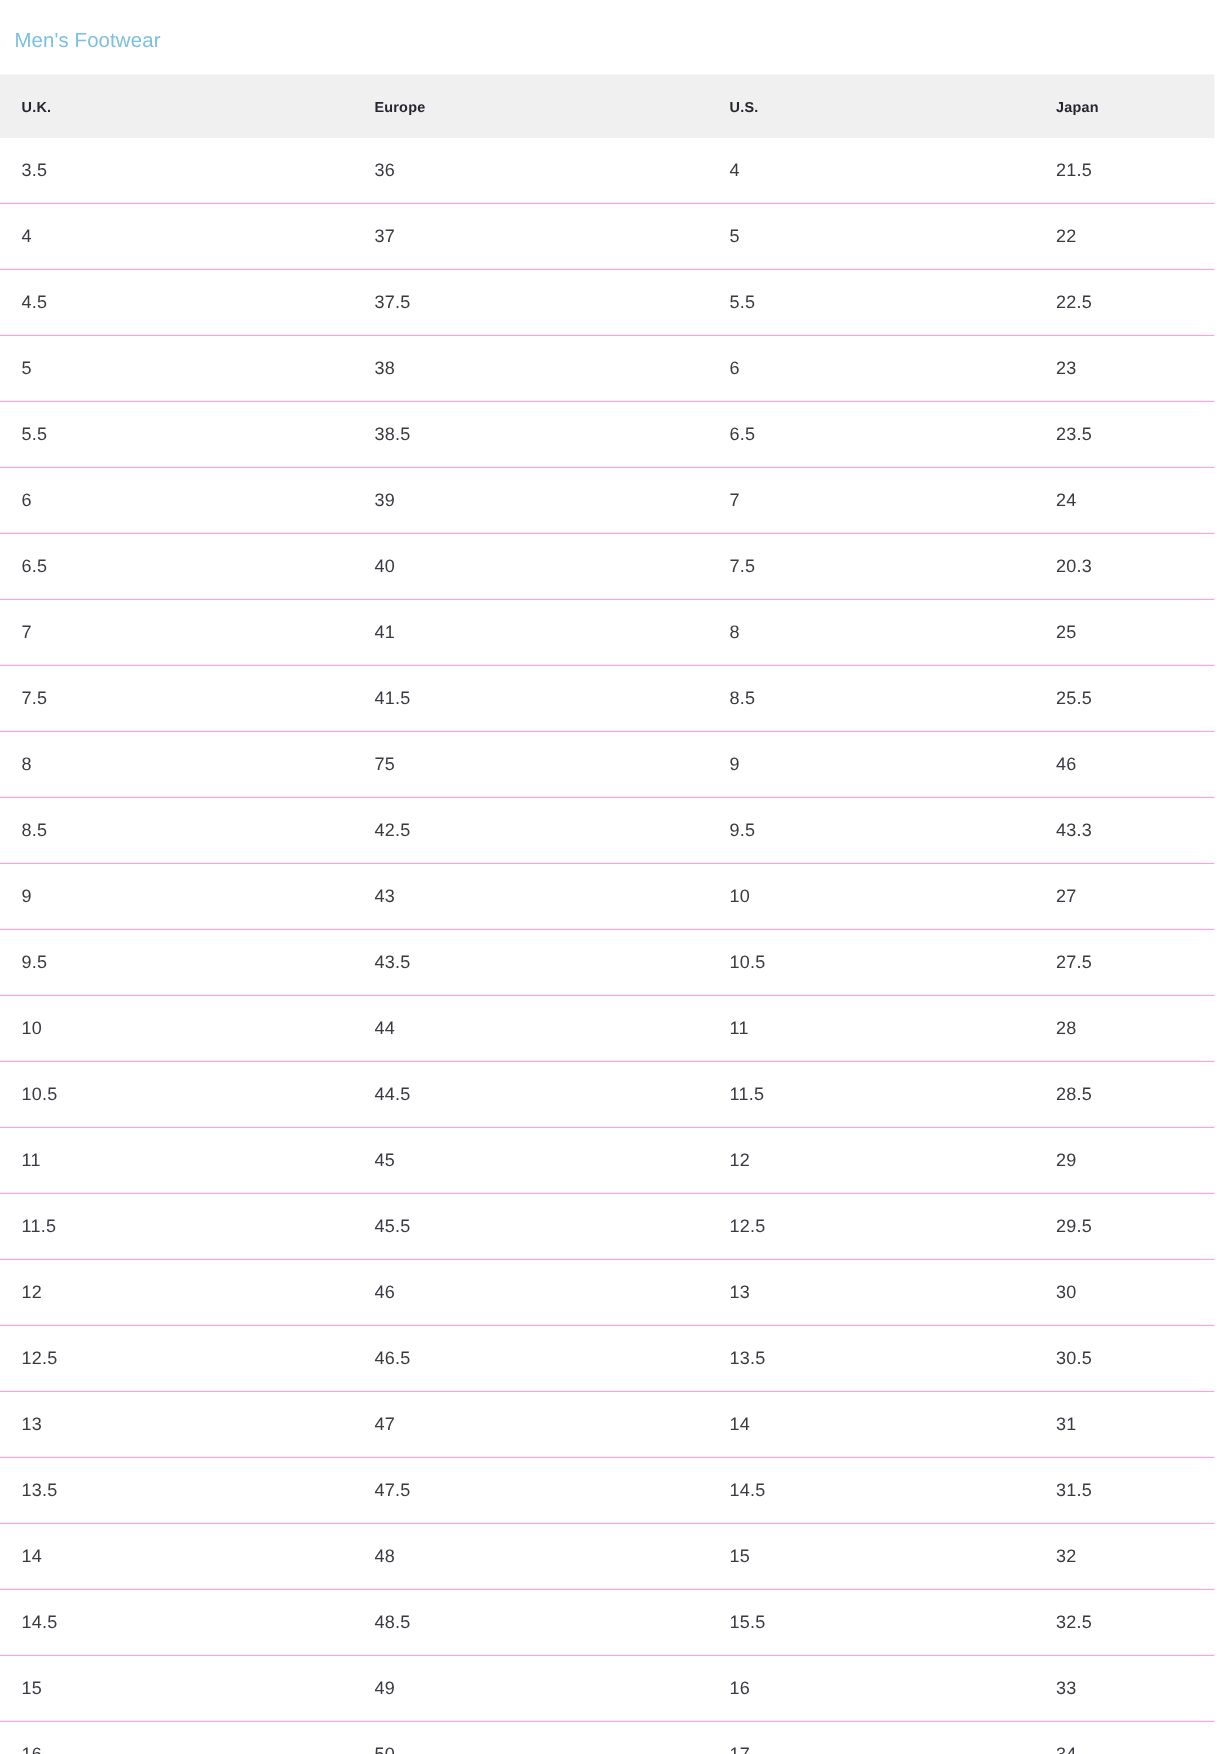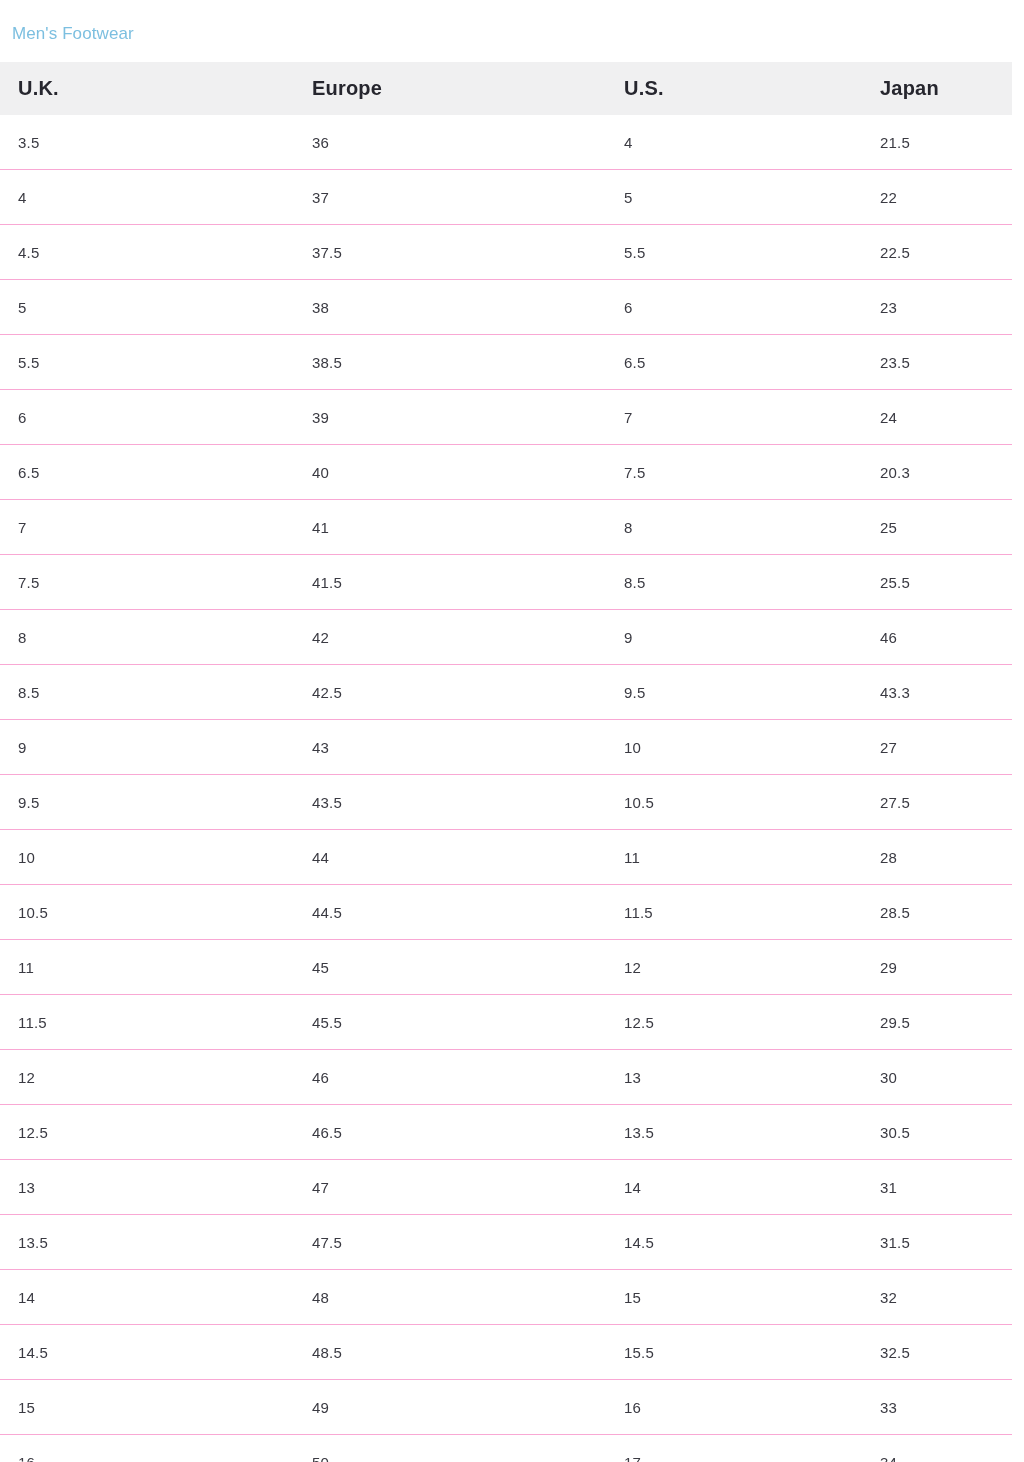--- a/index.html
+++ b/index.html
@@ -49,38 +49,38 @@
     height: 100%;
     display: flex;
     align-items: center;
     font-size: 15px;
     color: #3a3a42;
     letter-spacing: 0.2px;
     white-space: nowrap;
   }
   .c0 { left: 18px; }
   .c1 { left: 312px; }
-  .c2 { left: 624px; }
+  .c2 { left: 608px; }
   .c3 { left: 880px; }
 
   .header-band {
     position: absolute;
     left: 0;
     top: 62px;
     width: 1012px;
     height: 53px;
     background: #f0f0f1;
   }
   .header-cell {
     position: absolute;
     top: 62px;
     height: 53px;
     display: flex;
     align-items: center;
-    font-size: 20px;
+    font-size: 12px;
     font-weight: 700;
     color: #26262e;
     letter-spacing: 0.2px;
     white-space: nowrap;
   }
 
   .rows-area {
     position: absolute;
     left: 0;
     top: 115px;
@@ -151,21 +151,21 @@
         <div class="cell c3">25</div>
       </div>
       <div class="grid-row">
         <div class="cell c0">7.5</div>
         <div class="cell c1">41.5</div>
         <div class="cell c2">8.5</div>
         <div class="cell c3">25.5</div>
       </div>
       <div class="grid-row">
         <div class="cell c0">8</div>
-        <div class="cell c1">42</div>
+        <div class="cell c1">75</div>
         <div class="cell c2">9</div>
         <div class="cell c3">46</div>
       </div>
       <div class="grid-row">
         <div class="cell c0">8.5</div>
         <div class="cell c1">42.5</div>
         <div class="cell c2">9.5</div>
         <div class="cell c3">43.3</div>
       </div>
       <div class="grid-row">

